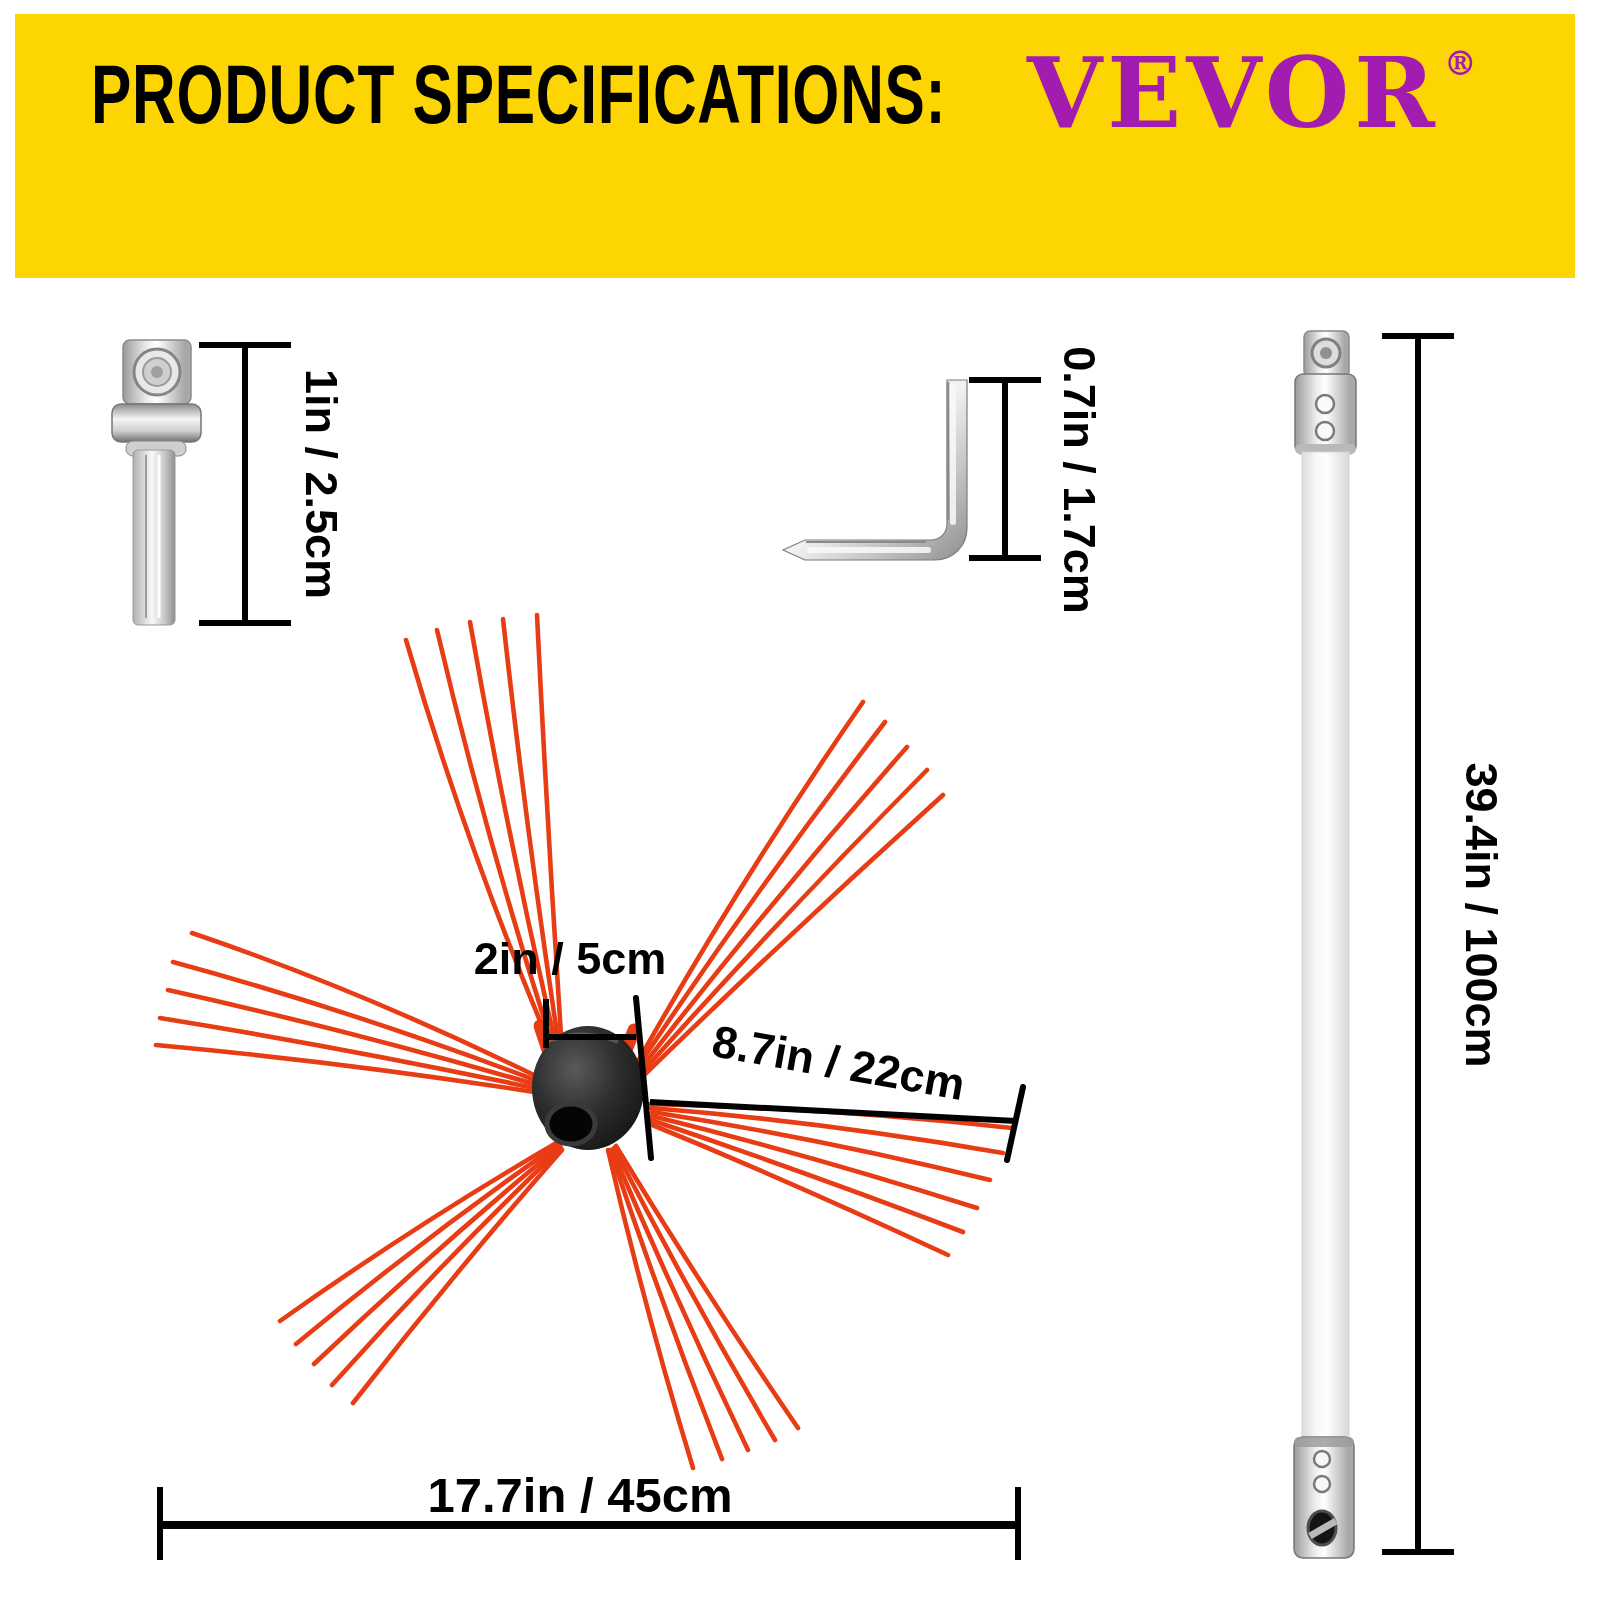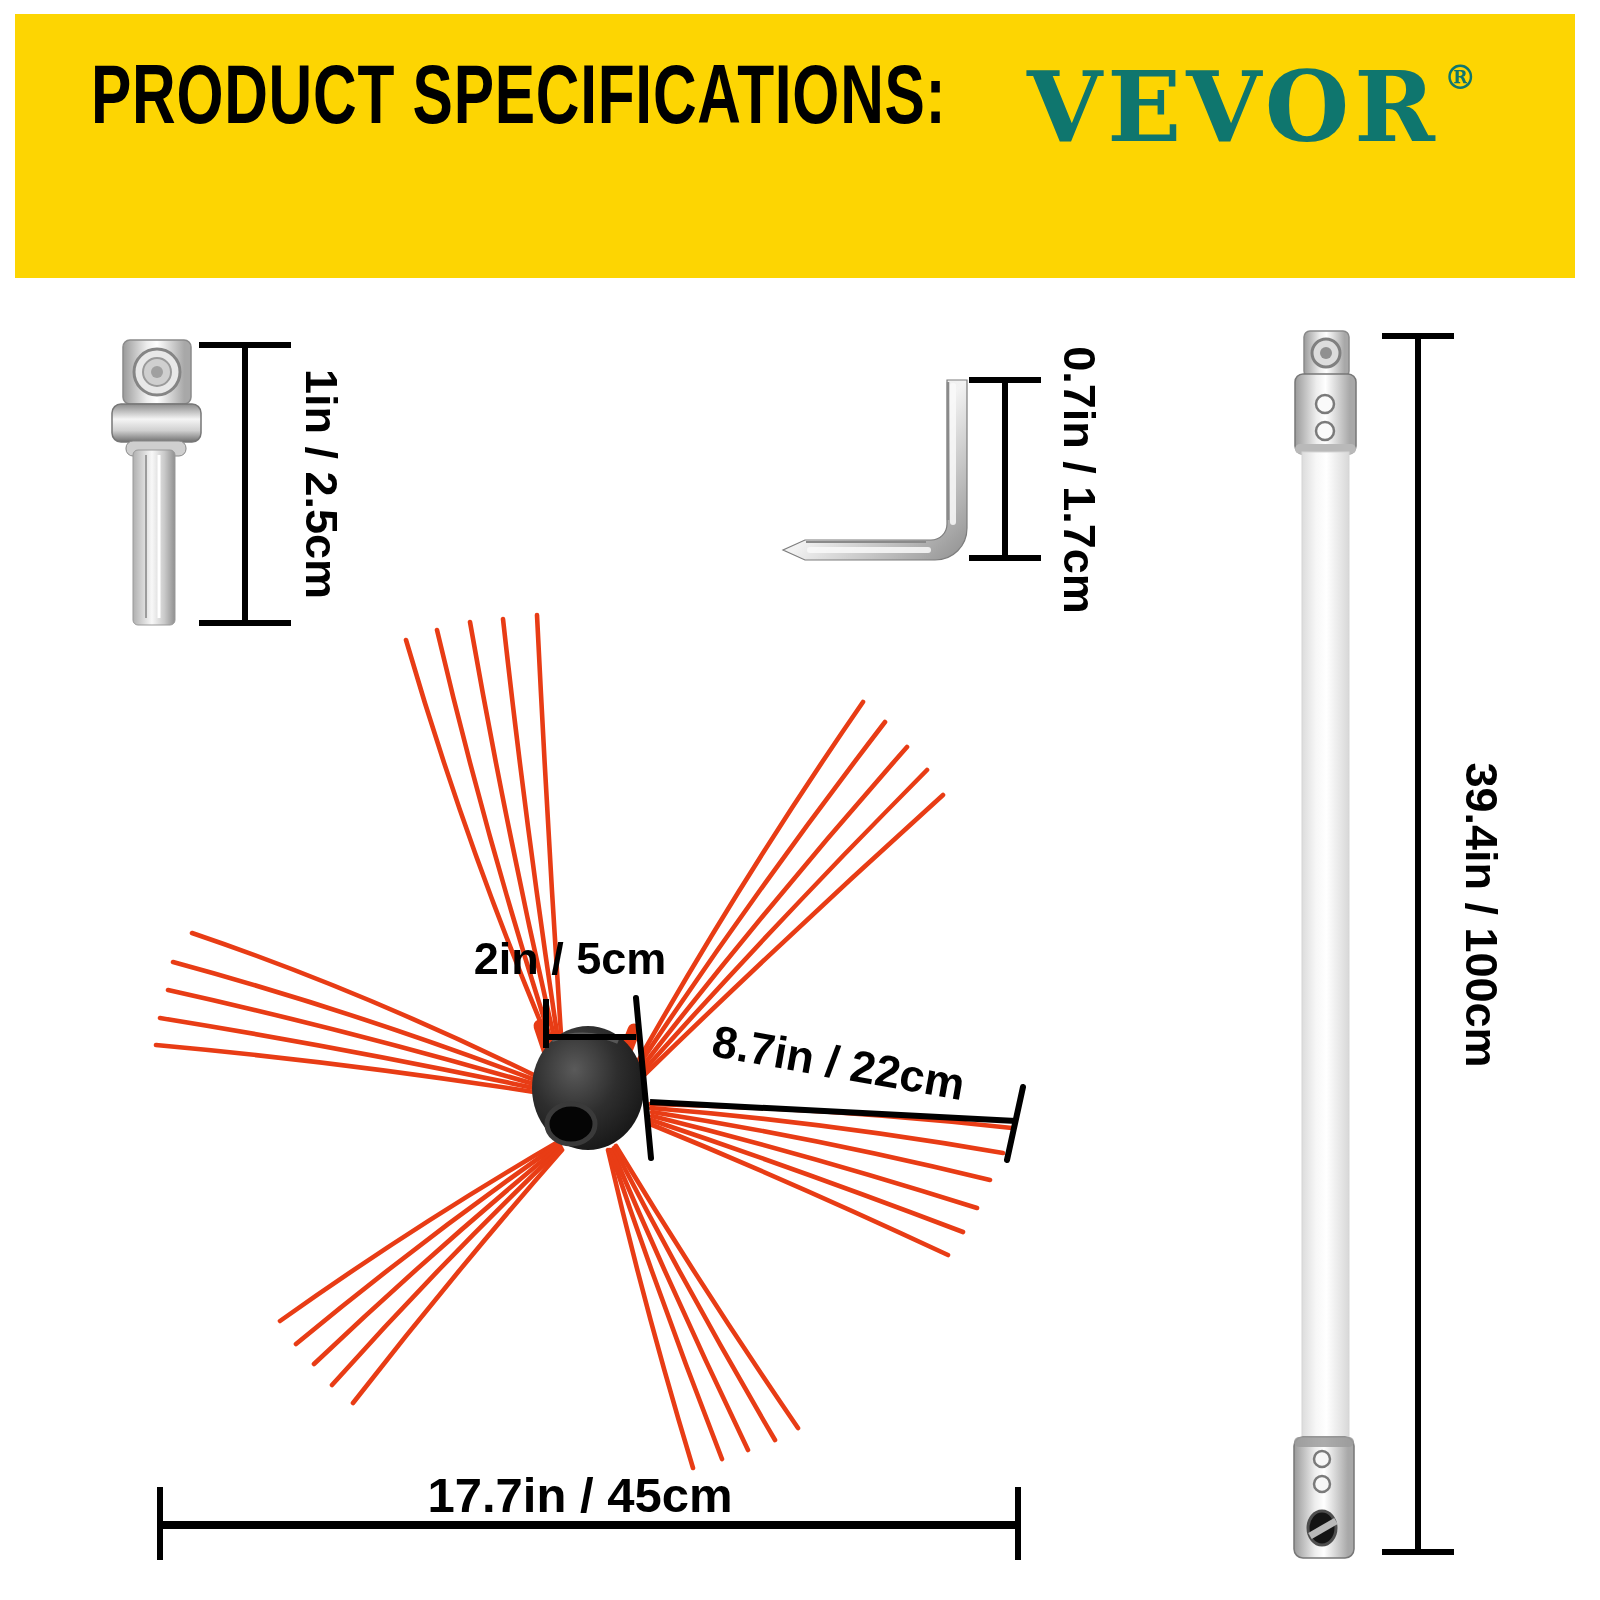--- a/index.html
+++ b/index.html
@@ -4,22 +4,22 @@
 <style>
   html,body{margin:0;padding:0;background:#ffffff;}
   .canvas{position:relative;width:1600px;height:1600px;background:#ffffff;overflow:hidden;
           font-family:"Liberation Sans",sans-serif;}
   .banner{position:absolute;left:15px;top:14px;width:1560px;height:264px;background:#FDD502;}
   .banner h1{position:absolute;left:76px;top:34px;margin:0;font-size:84px;font-weight:bold;
              letter-spacing:1px;color:#000;transform:scaleX(0.72);transform-origin:left top;
              white-space:nowrap;line-height:1.1;}
   .specs{position:absolute;left:80px;top:128px;font-size:35px;color:#111;line-height:1.33;}
   .specs p{margin:0;}
-  .brand{position:absolute;left:1012px;top:36px;font-family:"DejaVu Serif",serif;
-         font-weight:bold;font-size:97px;color:#0f766e;letter-spacing:5px;white-space:nowrap;}
+  .brand{position:absolute;left:1012px;top:22px;font-family:"DejaVu Serif",serif;
+         font-weight:bold;font-size:97px;color:#a21caf;letter-spacing:5px;white-space:nowrap;}
   .brand .reg{font-size:33px;position:relative;top:-52px;left:4px;letter-spacing:0;}
   svg{position:absolute;left:0;top:0;}
   .dim{stroke:#000;stroke-width:6;}
   .dimthick{stroke:#000;stroke-width:8;}
   .dlabel{font-family:"Liberation Sans",sans-serif;font-weight:bold;font-size:45px;fill:#000;}
   .dlabel-lg{font-family:"Liberation Sans",sans-serif;font-weight:bold;font-size:49px;fill:#000;}
 </style>
 </head>
 <body>
 

